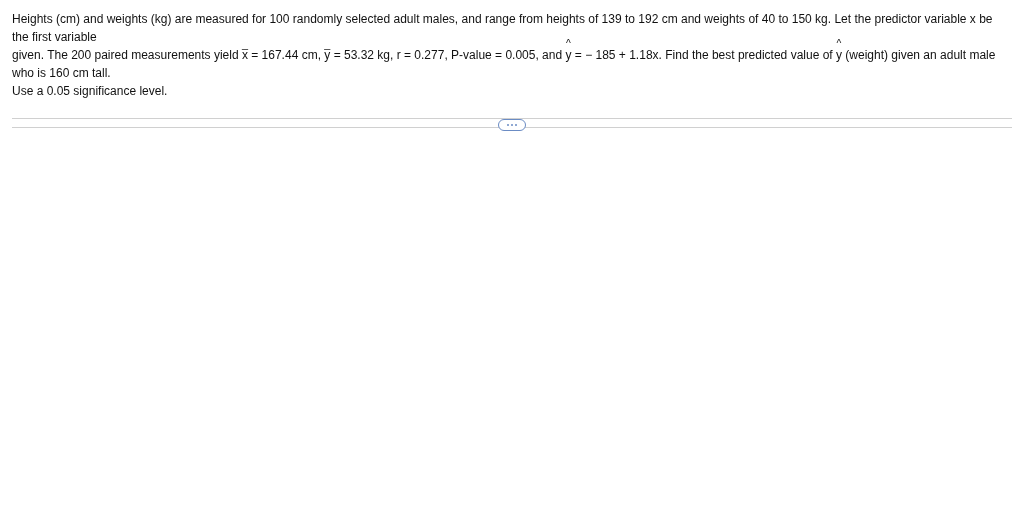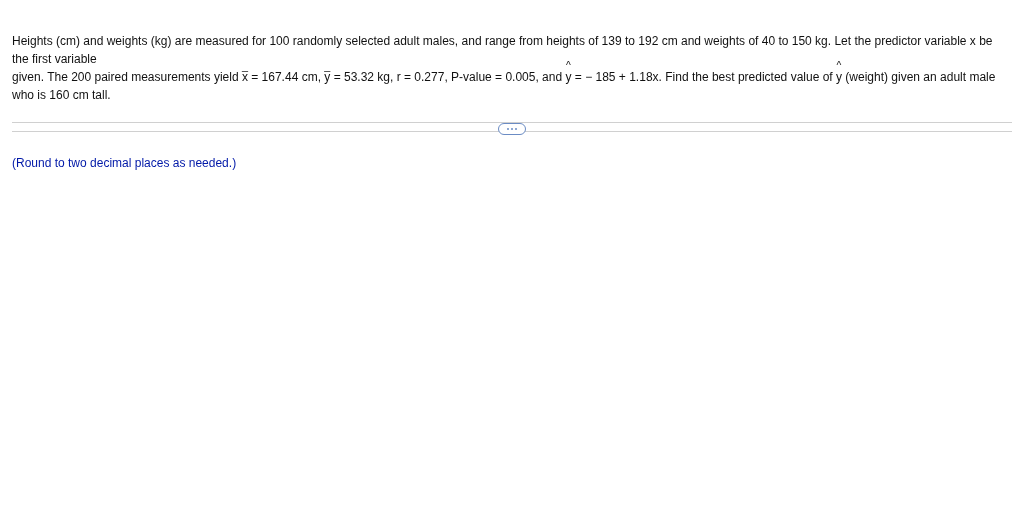--- a/index.html
+++ b/index.html
@@ -6,21 +6,21 @@
   html, body { margin: 0; padding: 0; }
   body {
     font-family: Arial, Helvetica, sans-serif;
     font-size: 12px;
     color: #000;
     width: 1024px;
     height: 525px;
     background: #fff;
     overflow: hidden;
   }
-  .content { padding: 10px 12px 0 12px; margin-top: 22px; }
+  .content { padding: 10px 12px 0 12px; }
   .problem-text { line-height: 1.5; color: #111; }
   .xbar { position: relative; display: inline-block; }
   .xbar::before {
     content: "_";
     position: absolute;
     top: -0.95em;
     left: 0; right: 0;
     text-align: center;
     font-size: 0.9em;
   }
@@ -71,30 +71,30 @@
   }
   .hint { color: #0018a8; margin-top: 1px; }
 </style>
 </head>
 <body>
 
 <div class="content">
   <div class="problem-text">
     <span>Heights (cm) and weights (kg) are measured for 100 randomly selected adult males, and range from heights of 139 to 192 cm and weights of 40 to 150 kg. Let the predictor variable x be the first variable</span><br>
     <span>given. The 200 paired measurements yield </span><span class="xbar">x</span><span> = 167.44 cm, </span><span class="xbar">y</span><span> = 53.32 kg, r = 0.277, P-value = 0.005, and </span><span class="yhat">y</span><span> = − 185 + 1.18x. Find the best predicted value of </span><span class="yhat">y</span><span> (weight) given an adult male who is 160 cm tall.</span><br>
+    <span>Use a 0.05 significance level.</span>
   </div>
 
   <div class="sep-row">
     <div class="sep-top"></div>
     <button class="sep-btn">
       <span class="sep-dots">
           <span></span>
           <span></span>
           <span></span>
         </span>
     </button>
     <div class="sep-bot"></div>
   </div>
 
   <div class="answer-area">
-    <div class="hint">(Round to two decimal places as needed.)</div>
   </div>
 </div>
 
 </body></html>

